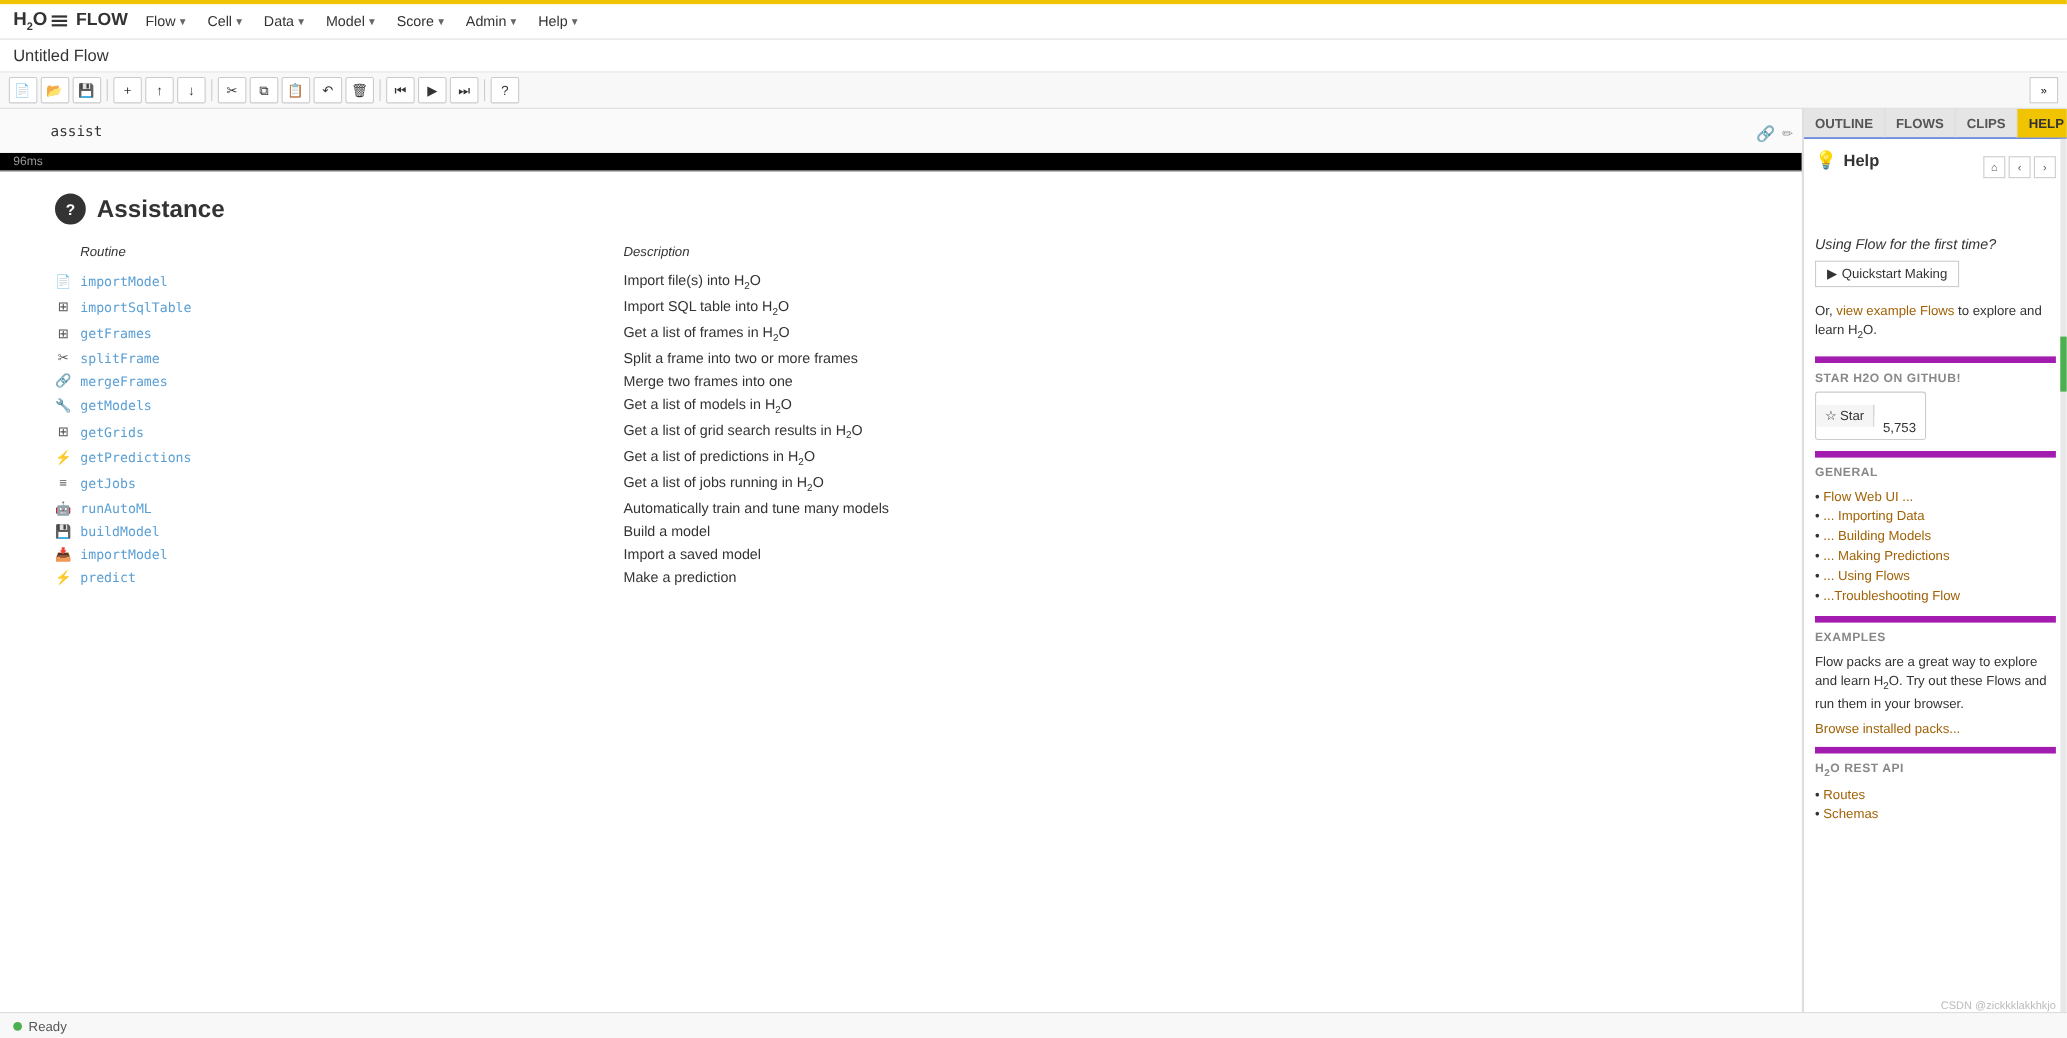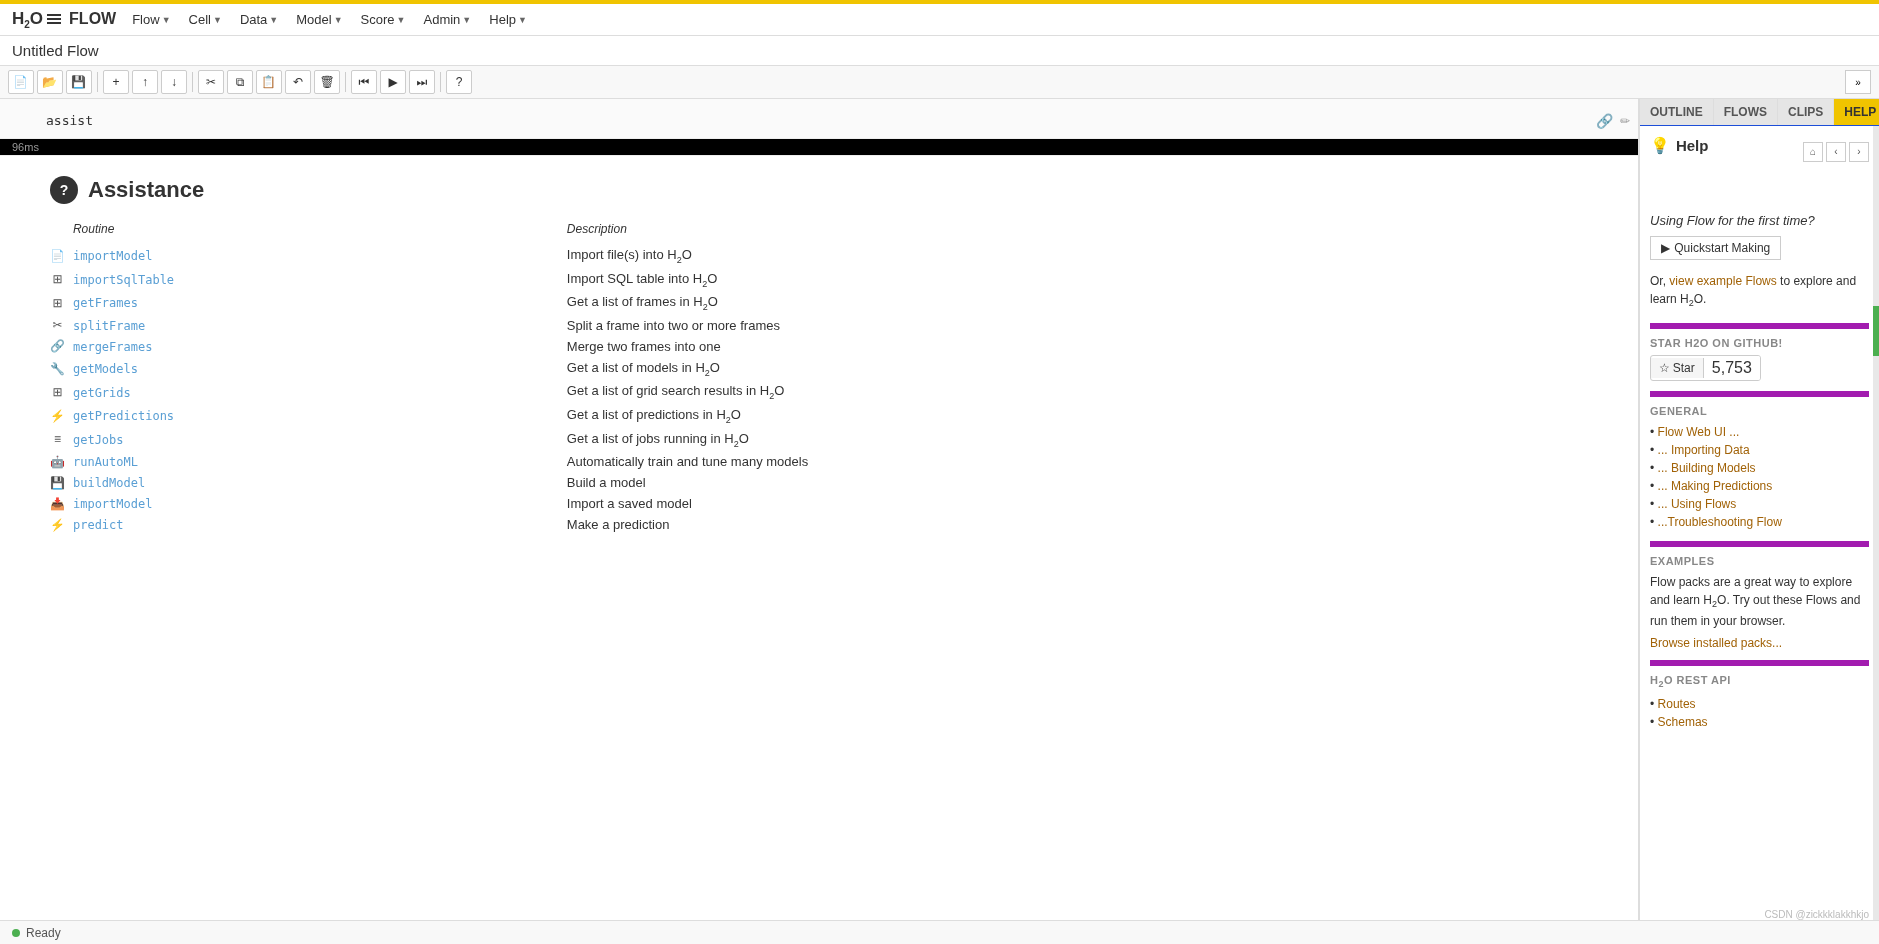--- a/index.html
+++ b/index.html
@@ -332,23 +332,24 @@
       align-items: center;
       gap: 3px;
       padding: 3px 8px;
       background: #f5f5f5;
       border-right: 1px solid #ccc;
       font-size: 12px;
       cursor: pointer;
     }
     .star-count {
       padding: 3px 8px;
-      font-size: 16px;
+      font-size: 12px;
       background: #fff;
       cursor: pointer;
+      margin-top: 22px;
     }
 
     .help-list {
       list-style: none;
       padding: 0;
     }
     .help-list li {
       padding: 2px 0;
       font-size: 12px;
     }

